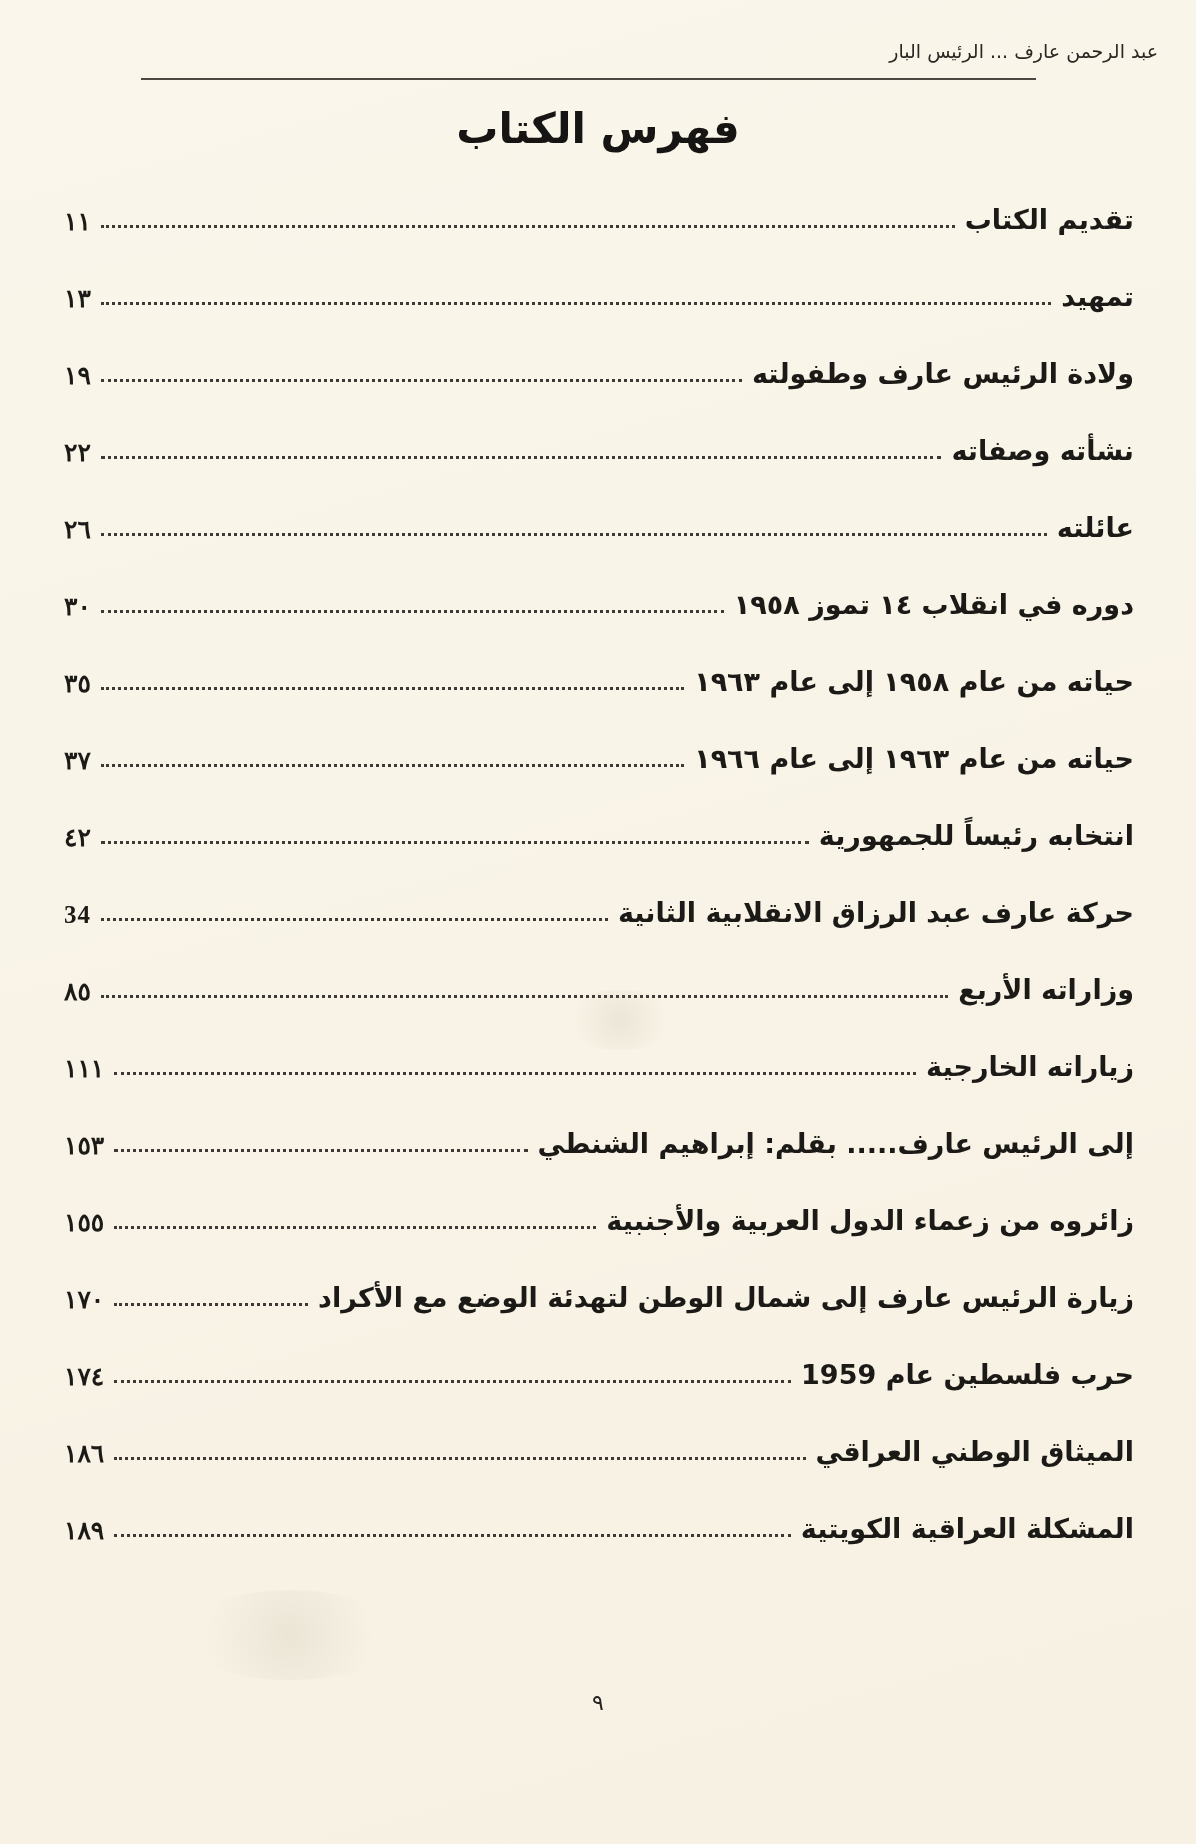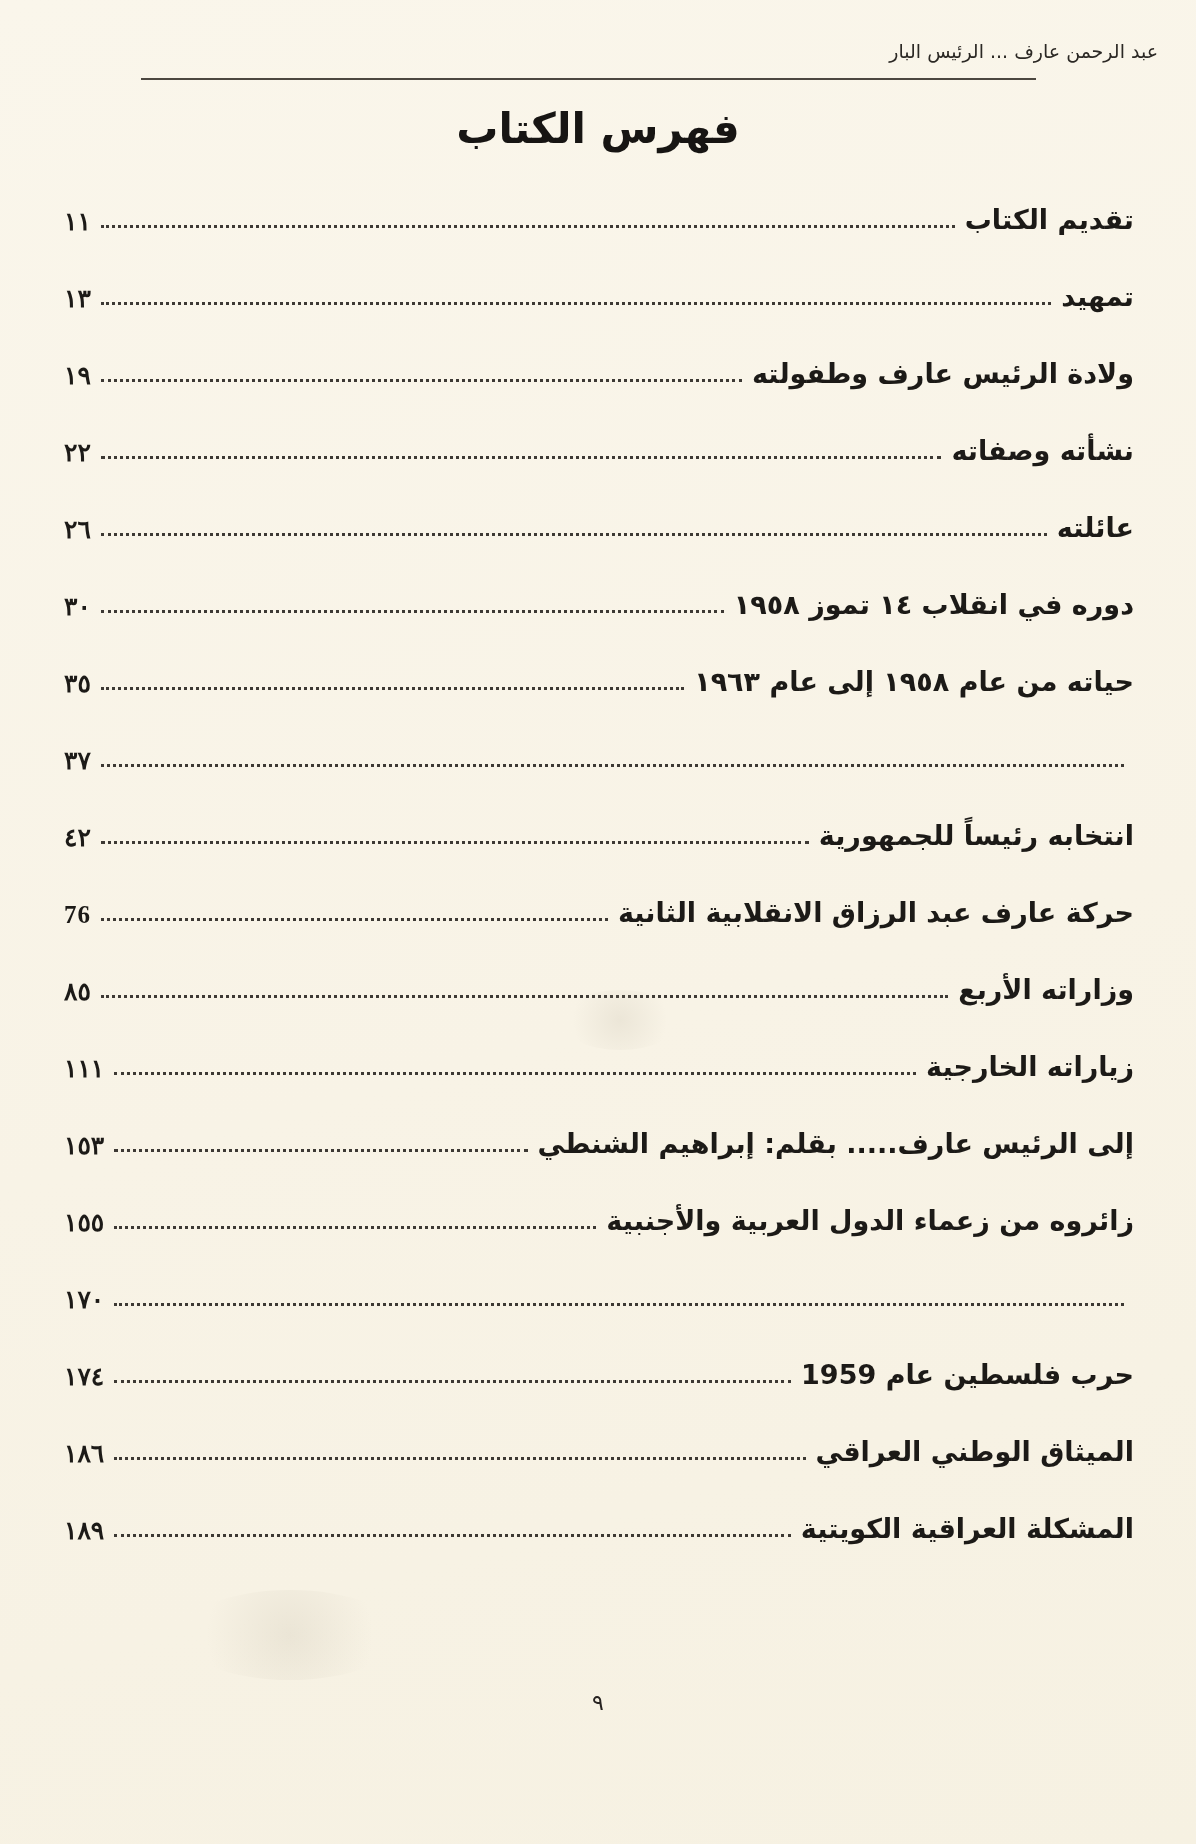--- a/index.html
+++ b/index.html
@@ -148,34 +148,35 @@
     <span class="entry-page">٣٠</span>
   </div>
 
   <div class="toc-row">
     <span class="entry-label">حياته من عام ١٩٥٨ إلى عام ١٩٦٣</span>
     <span class="dot-leader"></span>
     <span class="entry-page">٣٥</span>
   </div>
 
   <div class="toc-row">
+    <span class="entry-label">حياته من عام ١٩٦٣ إلى عام ١٩٦٦</span>
     <span class="dot-leader"></span>
     <span class="entry-page">٣٧</span>
   </div>
 
   <div class="toc-row">
     <span class="entry-label">انتخابه رئيساً للجمهورية</span>
     <span class="dot-leader"></span>
     <span class="entry-page">٤٢</span>
   </div>
 
   <div class="toc-row">
     <span class="entry-label">حركة عارف عبد الرزاق الانقلابية الثانية</span>
     <span class="dot-leader"></span>
-    <span class="entry-page">76</span>
+    <span class="entry-page">34</span>
   </div>
 
   <div class="toc-row">
     <span class="entry-label">وزاراته الأربع</span>
     <span class="dot-leader"></span>
     <span class="entry-page">٨٥</span>
   </div>
 
   <div class="toc-row">
     <span class="entry-label">زياراته الخارجية</span>
@@ -189,20 +190,21 @@
     <span class="entry-page">١٥٣</span>
   </div>
 
   <div class="toc-row">
     <span class="entry-label">زائروه من زعماء الدول العربية والأجنبية</span>
     <span class="dot-leader"></span>
     <span class="entry-page">١٥٥</span>
   </div>
 
   <div class="toc-row">
+    <span class="entry-label">زيارة الرئيس عارف إلى شمال الوطن لتهدئة الوضع مع الأكراد</span>
     <span class="dot-leader"></span>
     <span class="entry-page">١٧٠</span>
   </div>
 
   <div class="toc-row">
     <span class="entry-label">حرب فلسطين عام 1959</span>
     <span class="dot-leader"></span>
     <span class="entry-page">١٧٤</span>
   </div>
 

